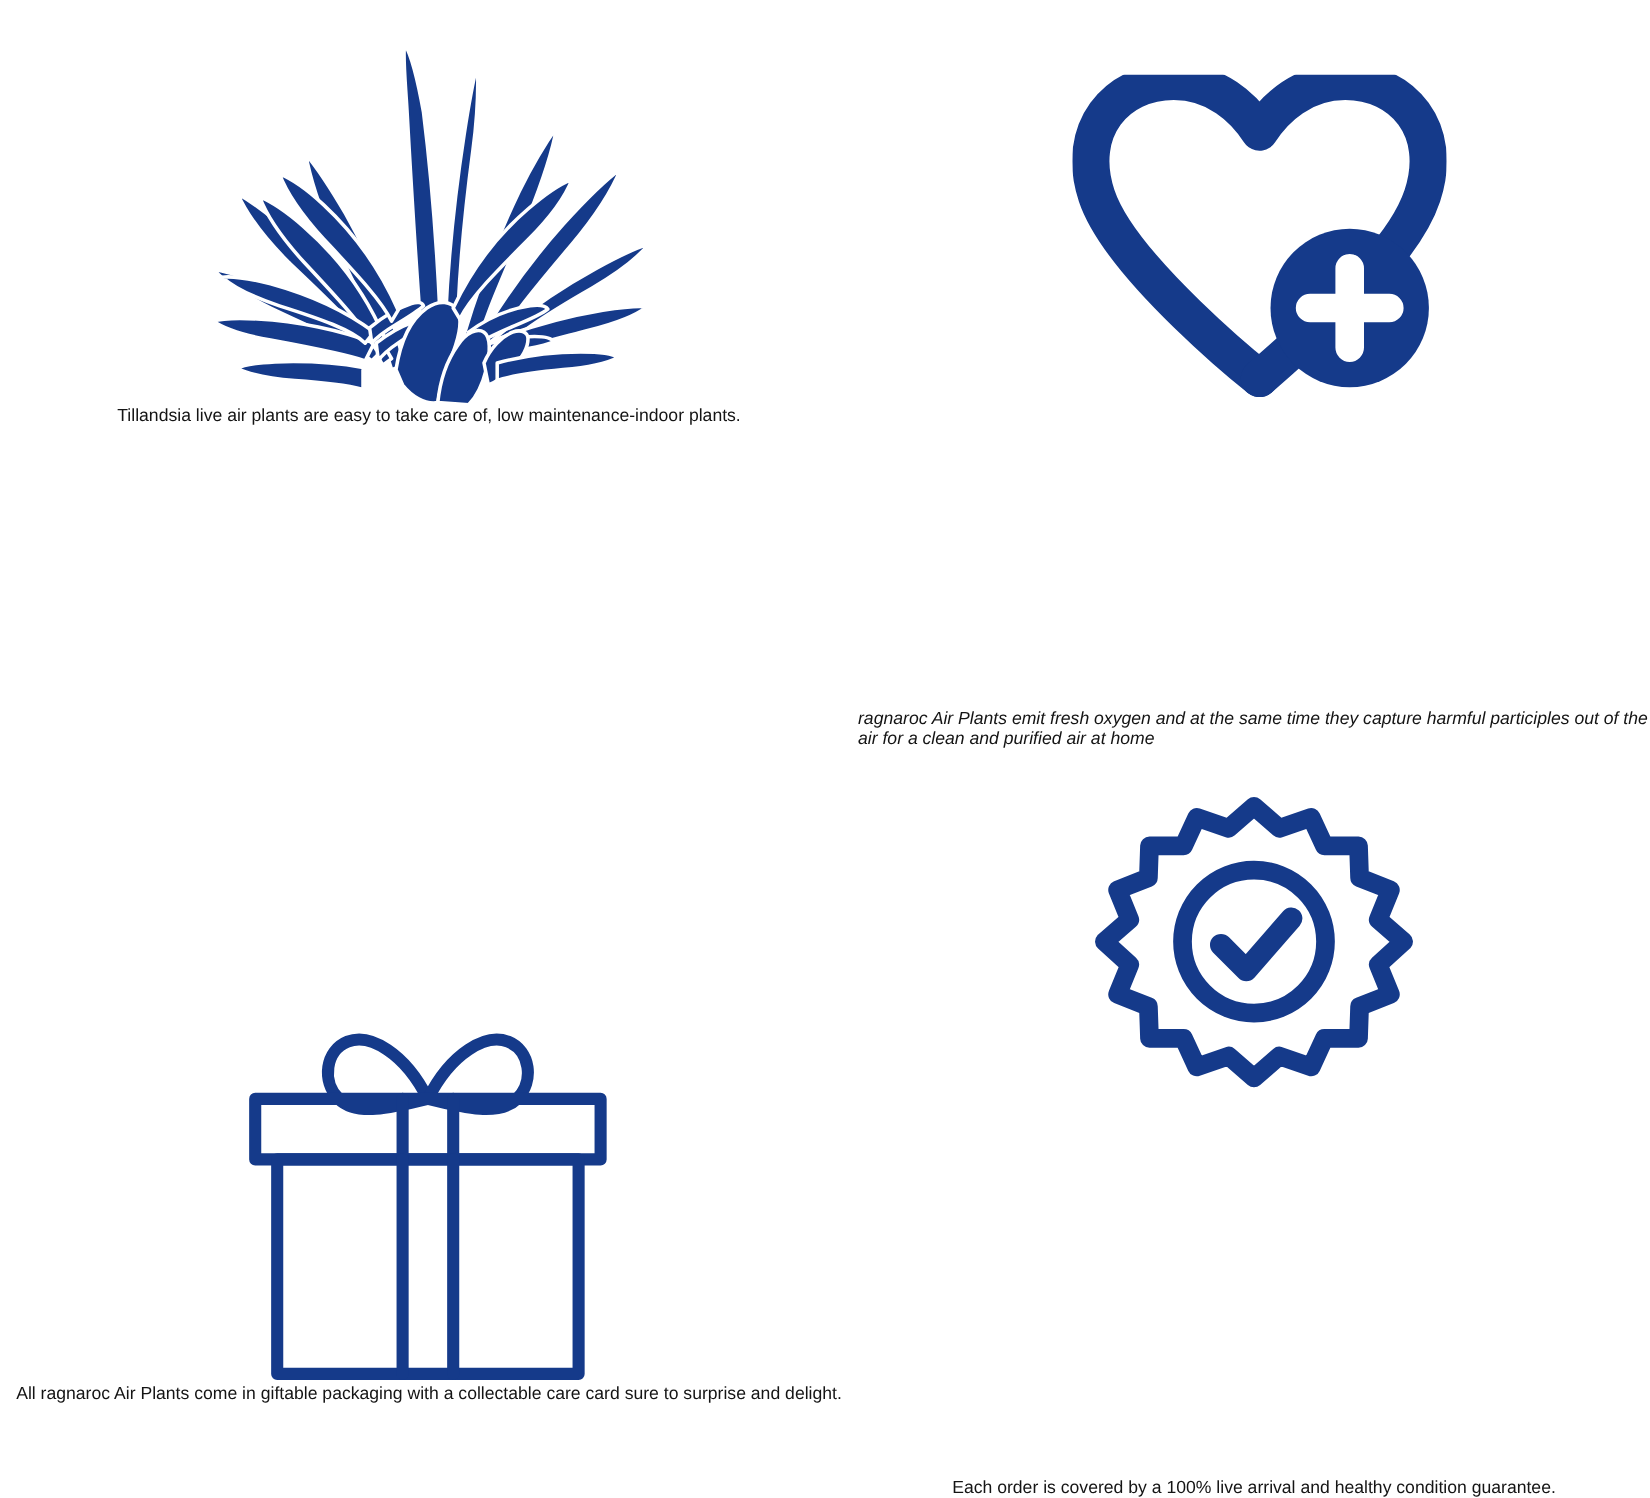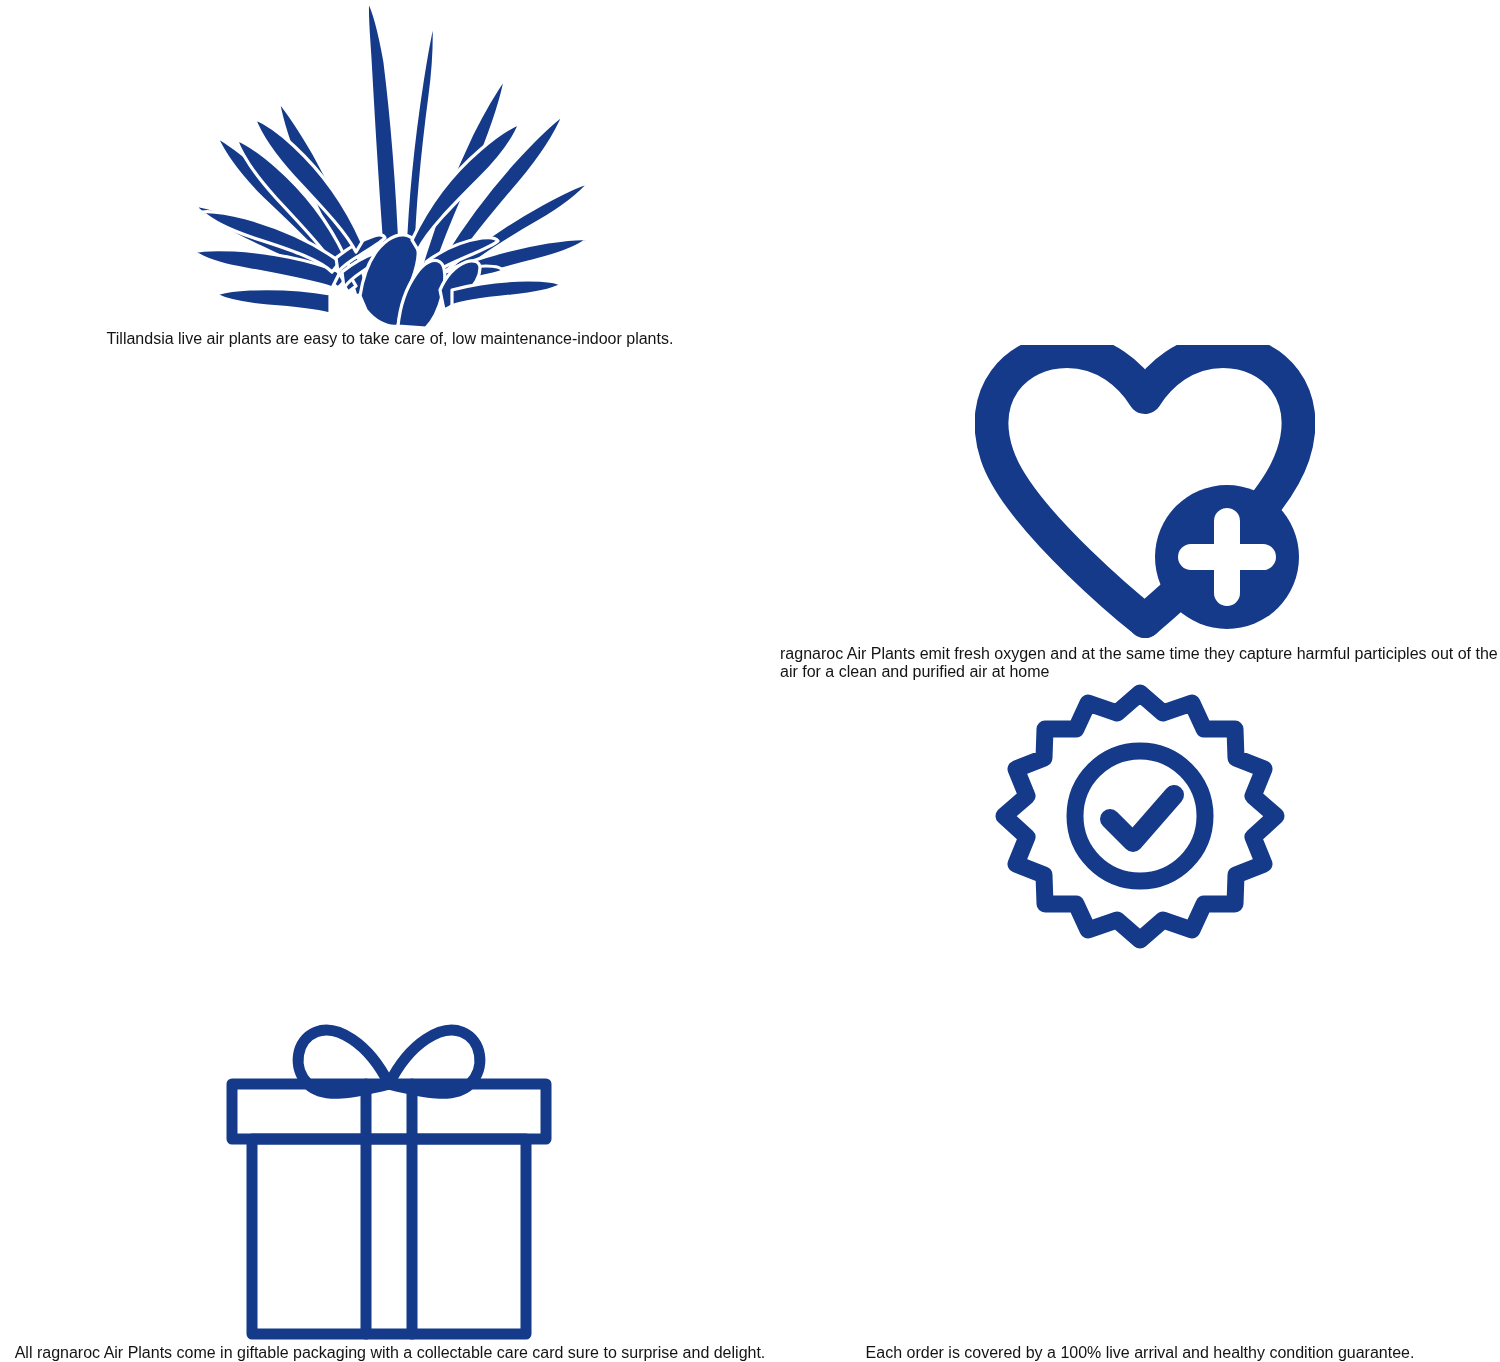--- a/index.html
+++ b/index.html
@@ -23,26 +23,27 @@
     grid-template-columns: 780px 720px;
     grid-template-rows: 681px 681px;
   }
 
   .feature-cell {
     position: relative;
     display: flex;
     flex-direction: column;
     align-items: center;
     box-sizing: border-box;
+    margin-top: 40px;
   }
 
   
   .cell-plant      { justify-content: flex-start; }
-  .cell-oxygen     { justify-content: flex-end; }
-  .cell-gift       { justify-content: flex-end; }
+  .cell-oxygen     { justify-content: space-between; font-style: italic; }
+  .cell-gift       { justify-content: center; }
   .cell-guarantee  { justify-content: space-between; }
 
   .icon-wrap {
     display: flex;
     align-items: center;
     justify-content: center;
   }
   .icon-wrap svg { display: block; }
 
   .cell-plant .icon-wrap     { width: 400px; height: 330px; margin-top: 0px;   margin-left: 0px; }

